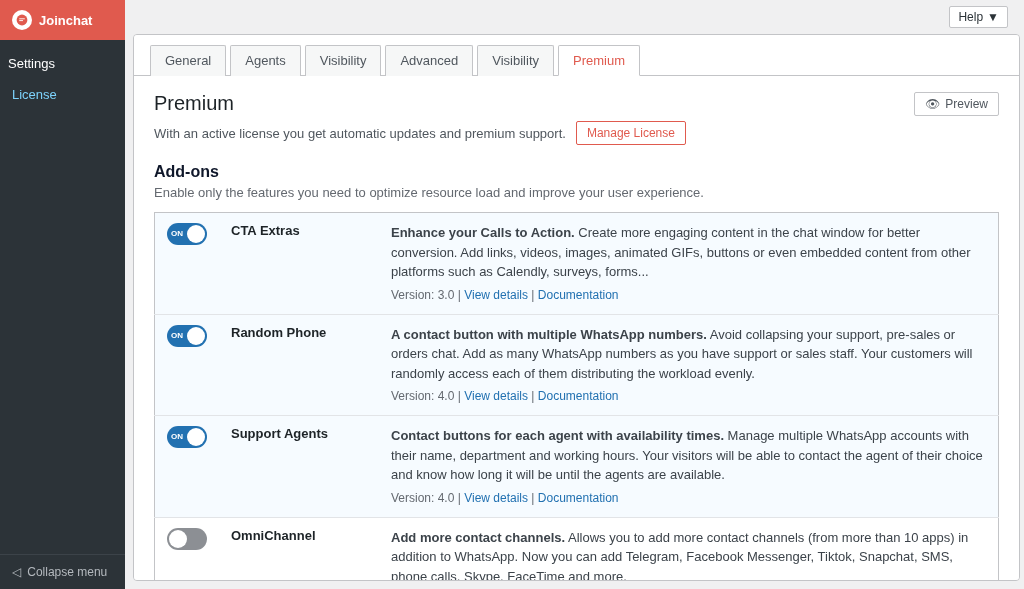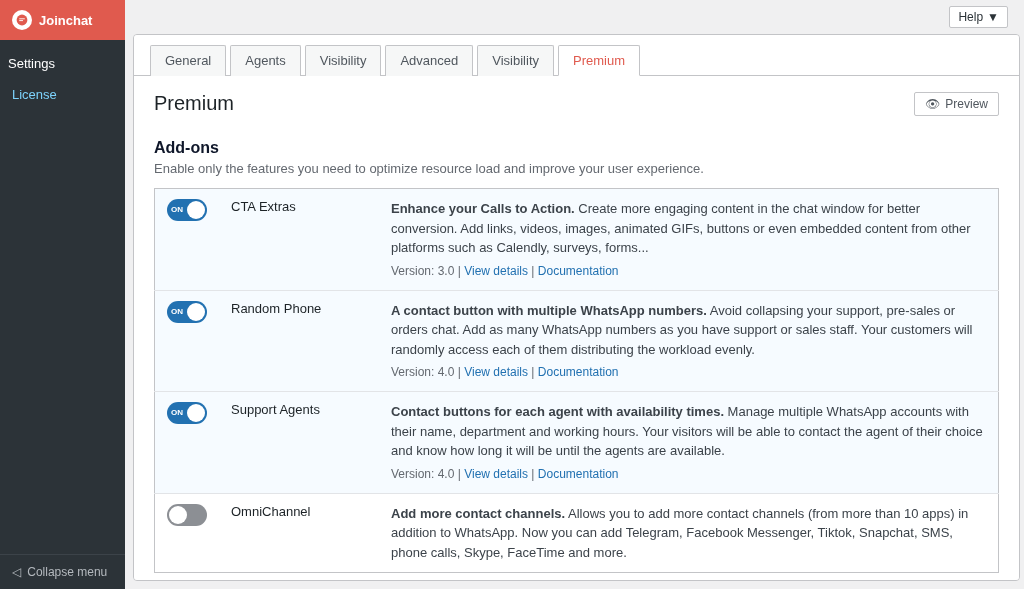--- a/index.html
+++ b/index.html
@@ -204,21 +204,21 @@
     .addon-row.highlighted {
       background: #f6fbff;
     }
 
     .addon-toggle-col {
       width: 52px;
     }
 
     .addon-name-col {
       width: 160px;
-      font-weight: 400;
+      font-weight: 700;
       color: #1d2327;
       font-size: 13px;
     }
 
     .addon-desc-col {
       color: #3c434a;
       font-size: 13px;
       line-height: 1.5;
     }
 
@@ -330,20 +330,22 @@
 
       <div style="display:flex; justify-content:space-between; align-items:flex-start;">
         <h1 class="page-title">Premium</h1>
         <button class="preview-btn">
           <span>👁</span>
           <span>Preview</span>
         </button>
       </div>
 
       <div class="license-row">
+        <span>With an active license you get automatic updates and premium support.</span>
+        <button class="manage-license-btn">Manage License</button>
       </div>
 
       <h2 class="section-title">Add-ons</h2>
       <p class="section-desc">Enable only the features you need to optimize resource load and improve your user experience.</p>
 
       <table class="addons-table">
         <tbody id="addons-tbody">
             <tr class="addon-row highlighted">
               <td class="addon-toggle-col"><div class="toggle on"></div></td>
               <td class="addon-name-col">CTA Extras</td>

